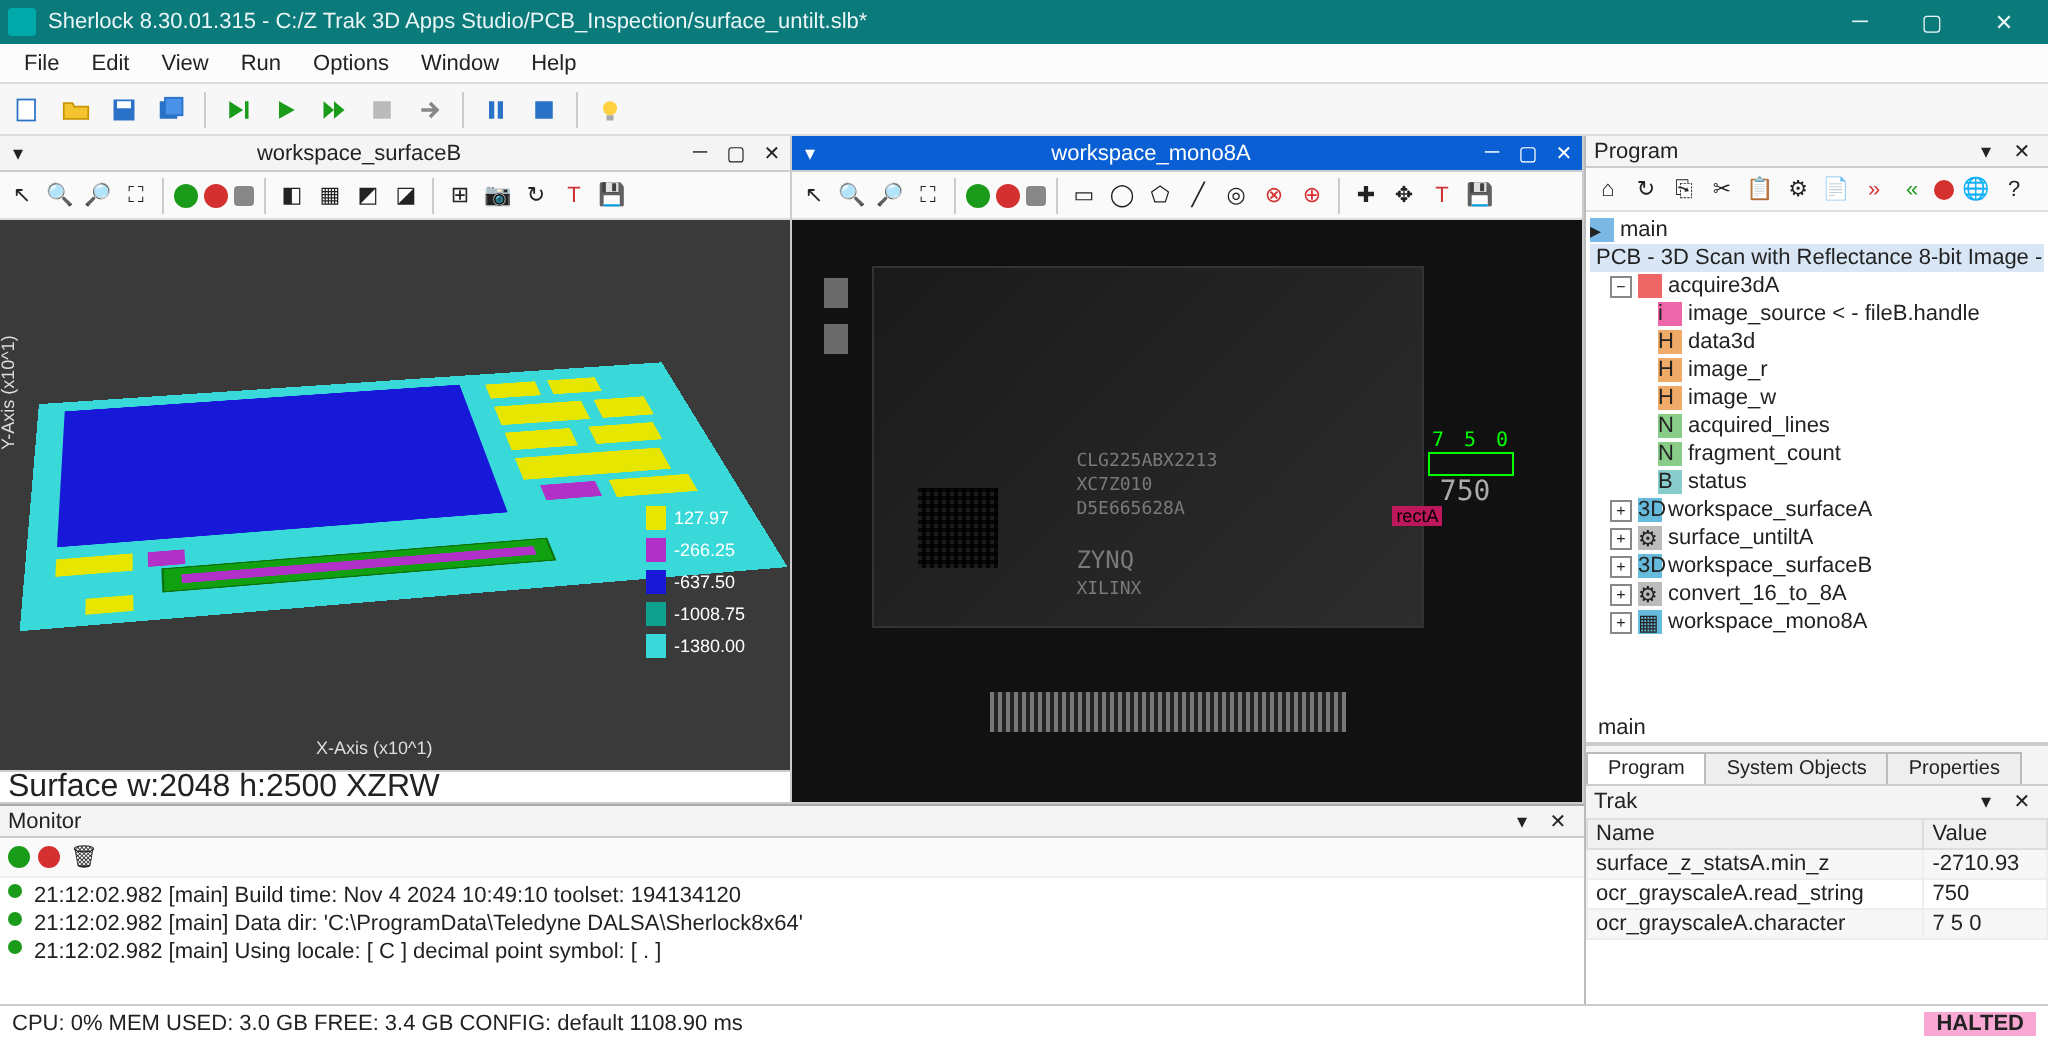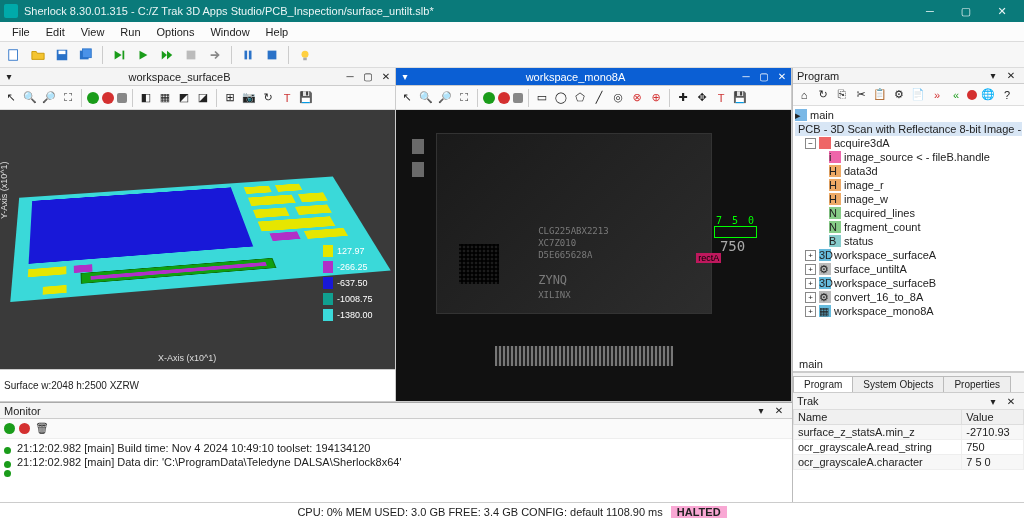--- a/index.html
+++ b/index.html
@@ -31,36 +31,36 @@
 .bigchip{position:absolute;left:4%;top:5%;width:62%;height:64%;background:#1818d8}
 .chip{position:absolute;background:#e6e600}
 .mchip{position:absolute;background:#b030c8}
 .conn{position:absolute;left:18%;bottom:10%;width:52%;height:9%;background:#10a010;border:1px solid #0d700d}
 .conn::after{content:"";position:absolute;left:4%;top:30%;width:92%;height:40%;background:#b030c8}
 .legend{position:absolute;right:6px;top:52%;width:66px}
 .legend .row{display:flex;align-items:center;margin-bottom:4px}
 .legend .sw{width:10px;height:12px;margin-right:4px}
 .legend .lbl{color:#fff;font-size:9px}
 .axislbl{position:absolute;color:#ddd;font-size:9px}
-.statusline{height:32px;background:#fff;border-top:1px solid #ccc;padding:0 4px;font-size:10px;display:flex;align-items:center}
+.statusline{height:16px;background:#fff;border-top:1px solid #ccc;padding:0 4px;font-size:16px;display:flex;align-items:center}
 .canvas2d{flex:1;background:#111;position:relative;overflow:hidden}
 .chip2d{position:absolute;left:10%;top:8%;width:70%;height:62%;background:linear-gradient(135deg,#1a1a1a,#2d2d2d);border:1px solid #333}
 .qr{position:absolute;left:16%;top:46%;width:40px;height:40px;background:repeating-linear-gradient(0deg,#555 0 2px,#111 2px 4px),repeating-linear-gradient(90deg,#555 0 2px,#111 2px 4px);background-blend-mode:multiply}
 .smlcmp{position:absolute;background:#6a6a6a}
 .txt2d{position:absolute;color:#7a7a7a;font-size:9px;font-family:monospace}
 .roi{position:absolute;border:1px solid #0f0}
 .roi-lbl{position:absolute;background:#be185d;color:#000;font-size:9px;padding:0 2px}
 .roi-num{position:absolute;color:#0f0;font-size:10px;font-family:monospace;letter-spacing:2px}
 .status2d{height:16px;background:#fafafa;border-top:1px solid #ccc;text-align:right;padding:0 6px;font-size:10px;display:flex;align-items:center;justify-content:flex-end}
 .monitor{height:100px;display:flex;flex-direction:column;border-top:1px solid #aaa}
 .monhdr{height:16px;background:#f4f4f4;border-bottom:1px solid #ccc;display:flex;align-items:center;padding:0 4px}
 .monhdr .t{flex:1}
 .montb{height:20px;background:#fafafa;border-bottom:1px solid #eee;display:flex;align-items:center;padding:0 4px;gap:4px}
 .monbody{flex:1;background:#fff;overflow:auto;padding:2px 4px}
-.logline{display:flex;align-items:flex-end;padding:1px 0;font-size:10px}
+.logline{display:flex;align-items:flex-start;padding:1px 0;font-size:10px}
 .logdot{width:7px;height:7px;border-radius:50%;background:#1a9c1a;margin-right:6px}
 .rightpanel{width:232px;border-left:1px solid #bbb;display:flex;flex-direction:column;background:#fff}
 .rphdr{height:16px;background:#f4f4f4;border-bottom:1px solid #ccc;padding:0 4px;display:flex;align-items:center}
 .rphdr .t{flex:1}
 .rptoolbar{height:22px;background:#fafafa;border-bottom:1px solid #ddd;display:flex;align-items:center;padding:0 3px;gap:3px;flex-wrap:wrap}
 .tree{flex:1;overflow:auto;padding:2px;font-size:11px}
 .tnode{display:flex;align-items:center;padding:1px 0;white-space:nowrap;cursor:pointer}
 .tnode.sel{background:#d8e6f5}
 .tw{display:inline-block}
 .texp{width:11px;height:11px;border:1px solid #888;display:inline-flex;align-items:center;justify-content:center;font-size:8px;margin-right:3px;background:#fff}
@@ -69,21 +69,21 @@
 .tab{padding:2px 10px;border:1px solid #bbb;border-bottom:none;margin-right:-1px;background:#eee;cursor:pointer;font-size:10px}
 .tab.active{background:#fff}
 .tabline{height:16px;background:#fff;border-bottom:1px solid #ccc;padding-left:6px;font-size:10px;display:flex;align-items:center}
 .watch{display:flex;flex-direction:column;border-top:1px solid #ccc}
 .watchhdr{height:16px;background:#f4f4f4;display:flex;align-items:center;padding:0 4px}
 .watchtable{flex:1;overflow:auto}
 .watchtable table{width:100%;border-collapse:collapse;font-size:10px}
 .watchtable th{text-align:left;background:#f0f0f0;border:1px solid #ddd;padding:1px 4px;font-weight:normal}
 .watchtable td{border:1px solid #eee;padding:1px 4px}
 .watchtable tr:nth-child(even) td{background:#f7f7f7}
-.statusbar{height:18px;background:#fff;border-top:1px solid #ccc;display:flex;align-items:center;justify-content:center;padding:0 6px;font-size:10px;gap:8px}
+.statusbar{height:18px;background:#fff;border-top:1px solid #ccc;display:flex;align-items:center;justify-content:space-between;padding:0 6px;font-size:10px;gap:8px}
 .halted{background:#f9a8d4;padding:0 6px;font-weight:bold}
 </style>
 </head>
 <body>
 
 <div class="titlebar">
   <div class="icon"></div>
   <div class="title">Sherlock 8.30.01.315 - C:/Z Trak 3D Apps Studio/PCB_Inspection/surface_untilt.slb*</div>
   <div class="winbtn">─</div>
   <div class="winbtn">▢</div>
@@ -316,20 +316,21 @@
         <div class="logline">
             <div class="logdot"></div>
             <span>21:12:02.982 [main] Build time: Nov  4 2024 10:49:10 toolset: 194134120</span>
           </div>
         <div class="logline">
             <div class="logdot"></div>
             <span>21:12:02.982 [main] Data dir: 'C:\ProgramData\Teledyne DALSA\Sherlock8x64'</span>
           </div>
         <div class="logline">
             <div class="logdot"></div>
+            <span>21:12:02.982 [main] Using locale: [ C ] decimal point symbol: [ . ]</span>
           </div>
       </div>
     </div>
   </div>
 
   <div class="rightpanel">
     <div class="rphdr">
       <div class="t">Program</div>
       <div class="panebtn">▾</div>
       <div class="panebtn">✕</div>

